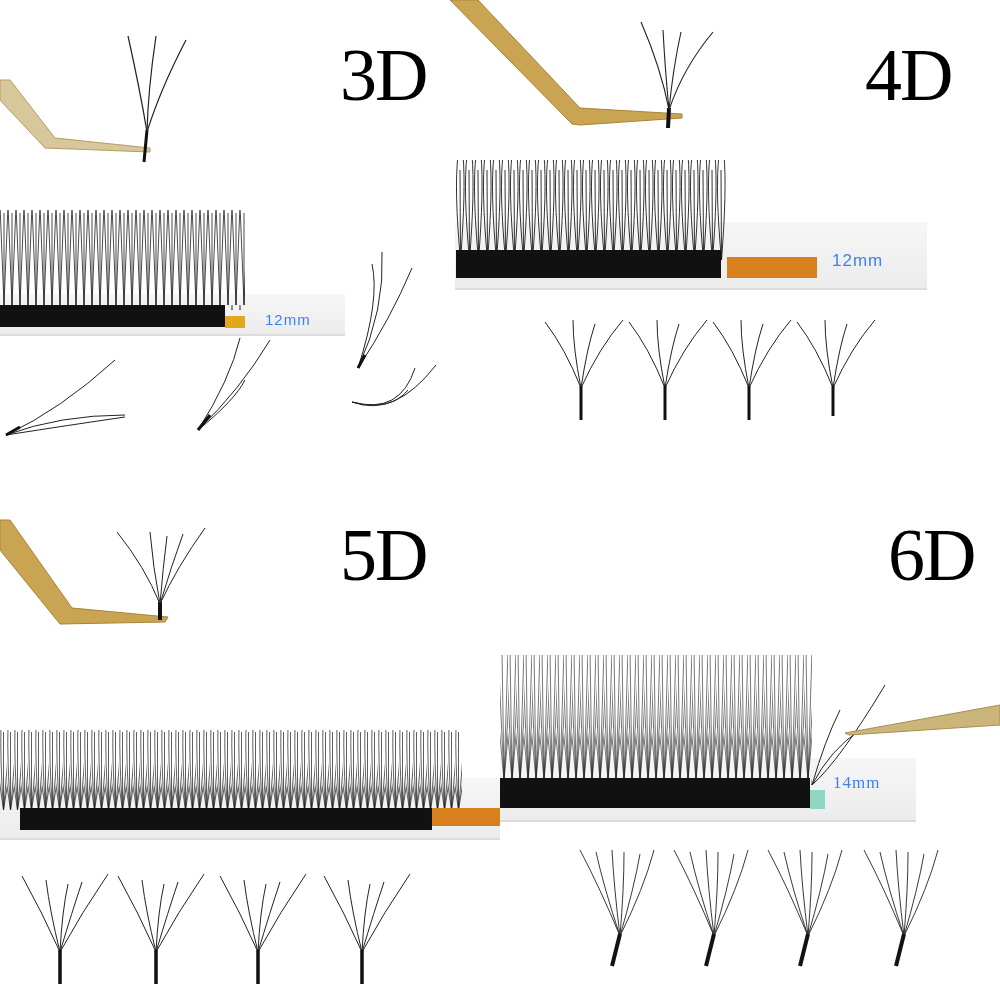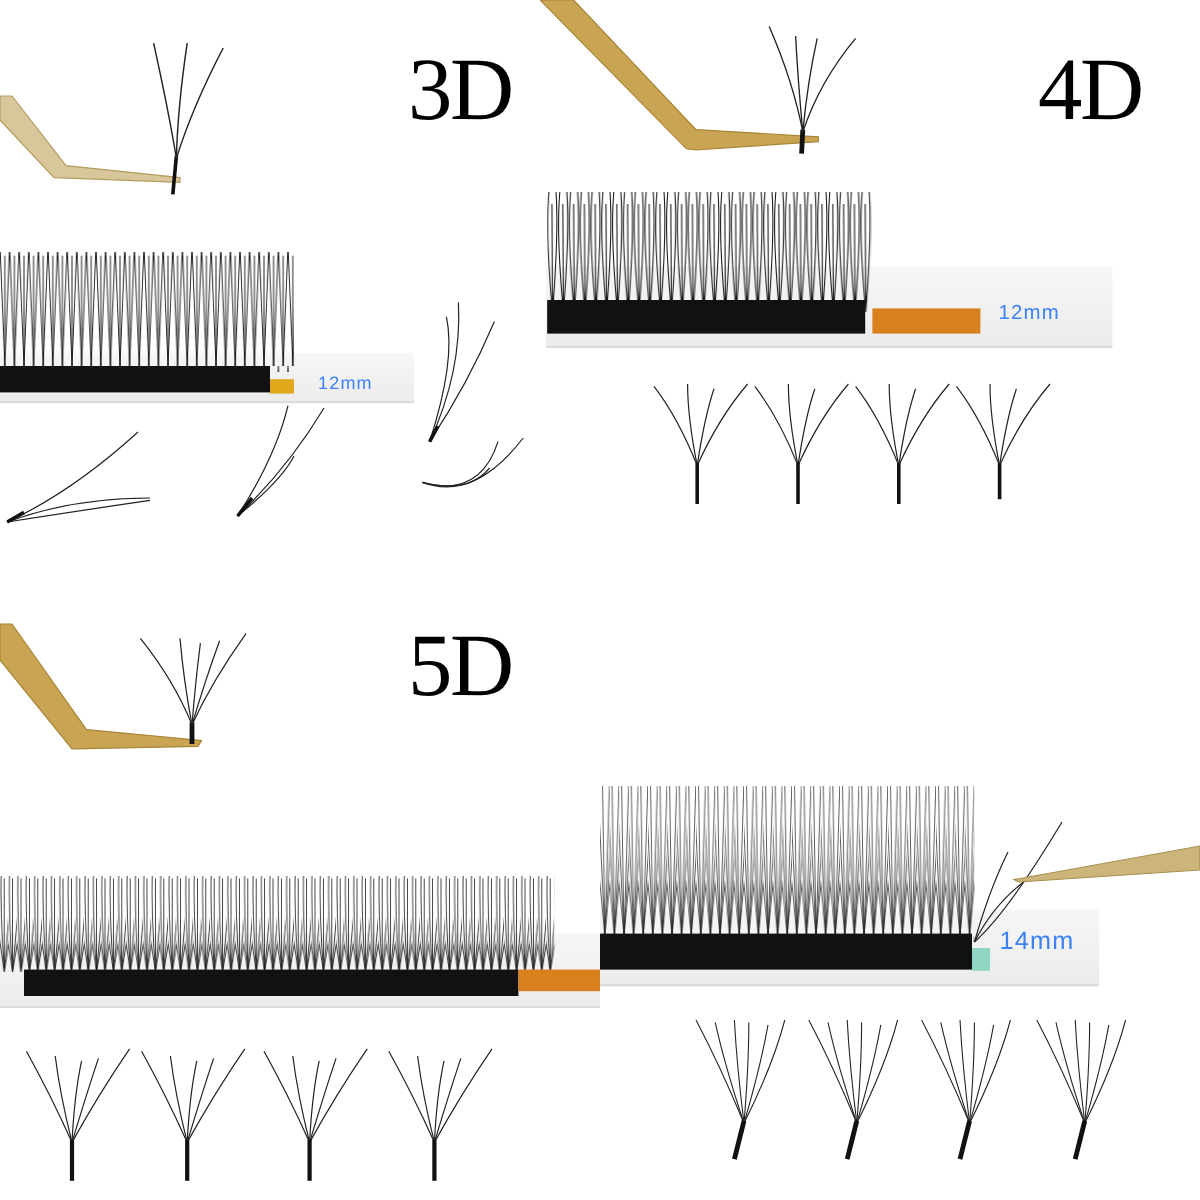--- a/index.html
+++ b/index.html
@@ -182,38 +182,39 @@
           <path d="M38,80 Q40,40 46,12"></path>
           <path d="M38,80 Q50,40 60,10"></path>
           <path d="M38,80 Q60,40 86,2"></path>
           <path d="M38,78 L38,112" stroke="#111" stroke-width="3.5"></path>
         </g>
     </g>
   </svg>
 </div>
 
 <div class="panel" style="left:500px;top:500px;width:500px;height:500px;">
+  <div class="title" style="left:388px;top:18px;">6D</div>
 
   <div class="tray" style="left:0;top:258px;width:416px;height:62px;"></div>
   <svg style="left:0;top:150px;" width="420" height="165">
     <defs>
       <pattern id="w6" width="8" height="130" patternUnits="userSpaceOnUse">
         <path d="M4,130 L-8,0 M4,130 L-2,0 M4,130 L2,0 M4,130 L8,0 M4,130 L12,0 M4,130 L16,0" stroke="#1a1a1a" stroke-width="0.6" fill="none"></path>
       </pattern>
     </defs>
     <rect x="0" y="5" width="312" height="130" fill="url(#w6)"></rect>
     <rect x="0" y="128" width="310" height="30" fill="#111"></rect>
     <g stroke="#222" stroke-width="1" fill="none">
       <path d="M312,135 Q325,90 340,60"></path>
         <path d="M312,135 Q330,100 360,80"></path>
         <path d="M312,135 Q340,110 385,35"></path>
     </g>
   </svg>
   <div class="tab" style="left:310px;top:290px;width:15px;height:19px;background:#8fd6c4;"></div>
-  <div class="size" style="left:333px;top:273px;font-size:21px;">14mm</div>
+  <div class="size" style="left:333px;top:273px;font-size:17px;font-family:Liberation Serif, serif;">14mm</div>
 
   <svg style="left:345px;top:203px;" width="160" height="40">
     <polygon points="0,30 155,2 155,22 4,32" fill="#cbb57a" stroke="#a88f4f" stroke-width="1"></polygon>
   </svg>
 
   <svg style="left:80px;top:348px;" width="380" height="125">
     <g stroke="#222" stroke-width="0.9" fill="none">
       <g transform="translate(0,0)">
           <path d="M40,88 Q20,40 0,2"></path>
           <path d="M40,88 Q24,40 16,4"></path>

